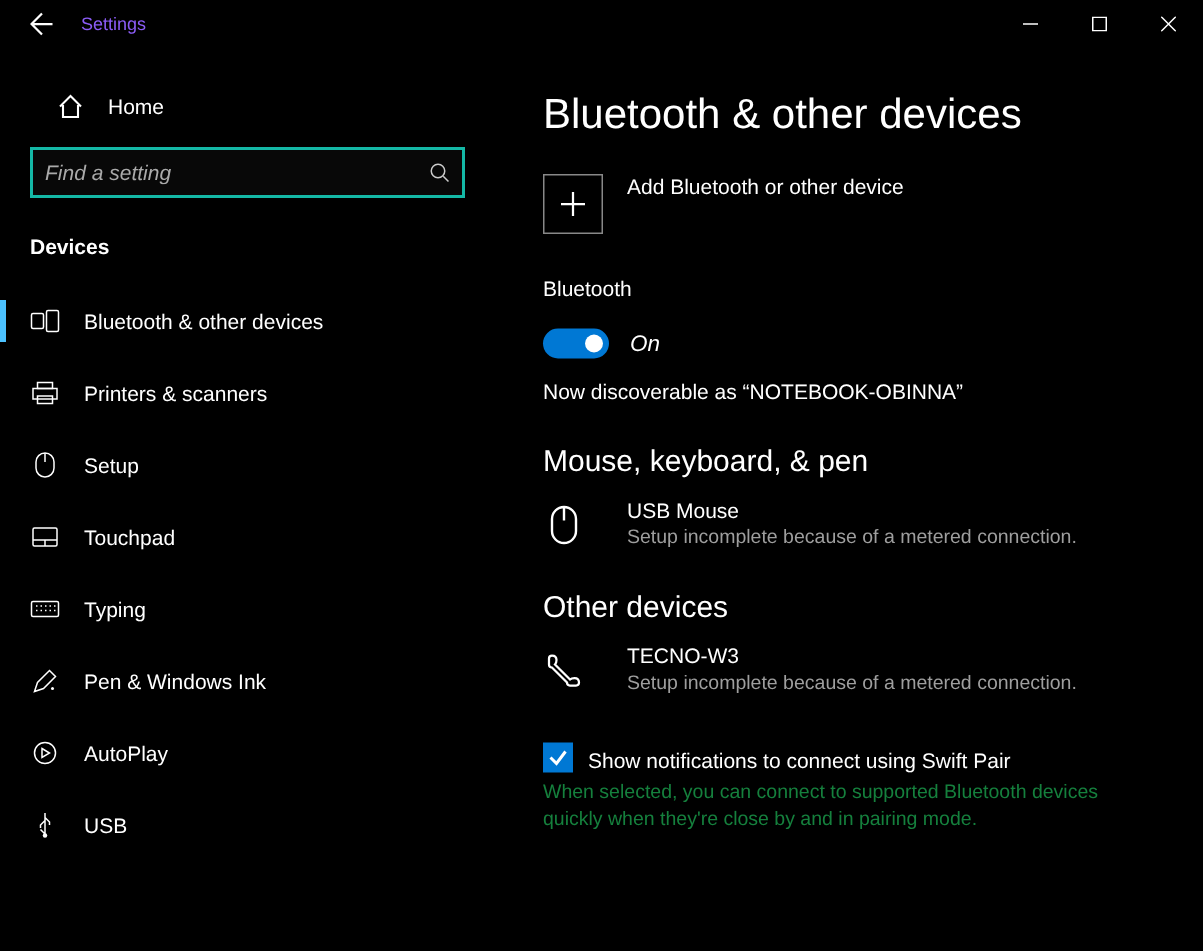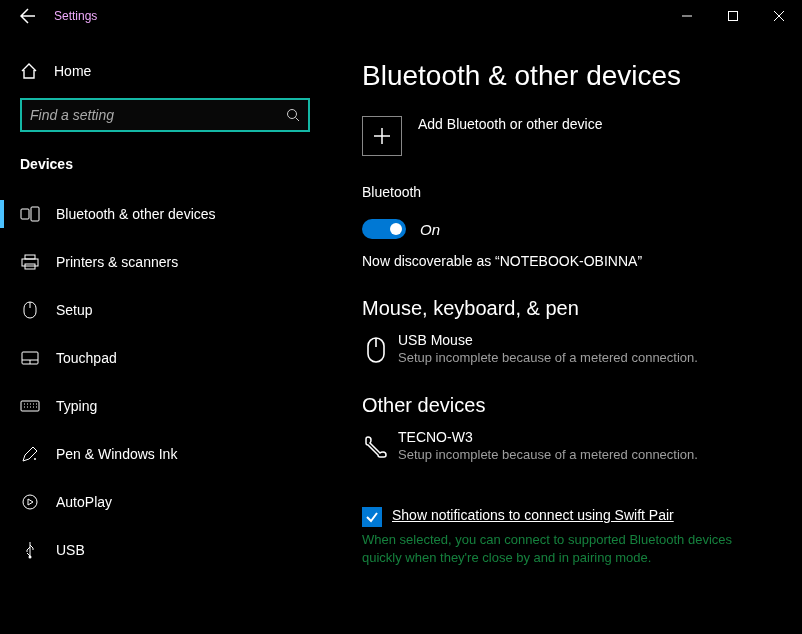--- a/index.html
+++ b/index.html
@@ -1,25 +1,25 @@
 <!DOCTYPE html>
 <html><head>
 <meta charset="utf-8">
 <style>
 * { margin: 0; padding: 0; box-sizing: border-box; font-family: "Segoe UI", -apple-system, sans-serif; }
 body { background: #000; color: #fff; width: 802px; height: 634px; overflow: hidden; display: flex; flex-direction: column; }
 .titlebar { display: flex; align-items: center; height: 32px; background: #000; }
 .titlebar-left { display: flex; align-items: center; padding-left: 8px; }
 .back-btn { width: 40px; height: 32px; display: flex; align-items: center; justify-content: center; cursor: pointer; }
-.title-text { font-size: 12px; color: #f0abfc; margin-left: 6px; }
+.title-text { font-size: 12px; color: #8b5cf6; margin-left: 6px; }
 .titlebar-right { margin-left: auto; display: flex; }
 .win-btn { width: 46px; height: 32px; display: flex; align-items: center; justify-content: center; cursor: pointer; }
 .body-row { display: flex; flex: 1; overflow: hidden; }
 .sidebar { width: 330px; background: #000; display: flex; flex-direction: column; padding-top: 20px; }
-.home-row { display: flex; align-items: center; padding: 10px 20px; cursor: pointer; gap: 16px; }
+.home-row { display: flex; align-items: center; padding: 10px 38px; cursor: pointer; gap: 16px; }
 .home-row span.lbl { font-size: 14px; }
 .search-wrap { padding: 8px 20px 16px; }
 .search-box { display: flex; align-items: center; border: 2px solid #14b8a6; background: rgba(255,255,255,0.03); height: 34px; padding: 0 8px; }
 .search-box input { flex: 1; background: transparent; border: none; outline: none; color: #fff; font-size: 14px; font-style: italic; }
 .search-box input::placeholder { color: #aaa; font-style: italic; }
 .section-header { font-size: 14px; font-weight: 700; padding: 8px 20px 12px; }
 .nav-list { display: flex; flex-direction: column; margin-top: 6px; }
 .nav-item { display: flex; align-items: center; height: 48px; padding-left: 20px; gap: 16px; cursor: pointer; position: relative; font-size: 14px; }
 .nav-item.active::before { content: ""; position: absolute; left: 0; top: 10px; bottom: 10px; width: 4px; background: #4cc2ff; }
 .nav-item .ico { width: 20px; height: 20px; display: flex; align-items: center; justify-content: center; color: #fff; }
@@ -28,25 +28,25 @@
 .add-row { display: flex; gap: 16px; margin-bottom: 28px; cursor: pointer; }
 .add-box { width: 40px; height: 40px; border: 1px solid #888; display: flex; align-items: center; justify-content: center; }
 .add-label { font-size: 14px; }
 .subhdr { font-size: 14px; margin-bottom: 19px; }
 .toggle-row { display: flex; align-items: center; gap: 14px; margin-bottom: 14px; }
 .toggle { width: 44px; height: 20px; border-radius: 10px; background: #0078d4; position: relative; cursor: pointer; }
 .toggle::after { content: ""; position: absolute; width: 12px; height: 12px; border-radius: 50%; background: #fff; top: 4px; right: 4px; }
 .toggle-state { font-size: 15px; font-style: italic; }
 .discov { font-size: 14px; margin-bottom: 28px; }
 .group-title { font-size: 20px; font-weight: 400; margin-bottom: 12px; }
-.device-row { display: flex; gap: 8px; margin-bottom: 26px; align-items: flex-start; }
+.device-row { display: flex; gap: 28px; margin-bottom: 26px; align-items: flex-start; }
 .device-ico { width: 28px; height: 36px; display: flex; align-items: center; justify-content: center; color: #fff; flex-shrink: 0; }
 .device-text .dname { font-size: 14px; }
 .device-text .dsub { font-size: 13px; color: #9e9e9e; margin-top: 2px; }
-.chk-row { display: flex; align-items: flex-start; gap: 10px; margin-top: 16px; text-decoration: underline; }
+.chk-row { display: flex; align-items: flex-end; gap: 10px; margin-top: 4px; }
 .chk { width: 20px; height: 20px; background: #0078d4; display: flex; align-items: center; justify-content: center; cursor: pointer; }
 .chk-label { font-size: 14px; }
 .chk-desc { font-size: 13px; color: #15803d; margin-top: 4px; line-height: 1.4; }
 svg { display: block; }
 </style>
 </head>
 <body>
 
 <div class="titlebar">
   <div class="titlebar-left">

